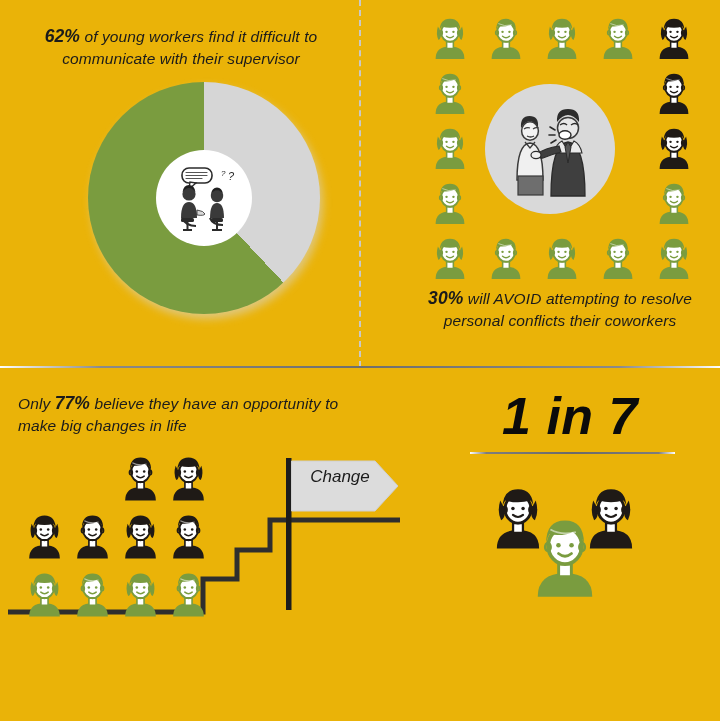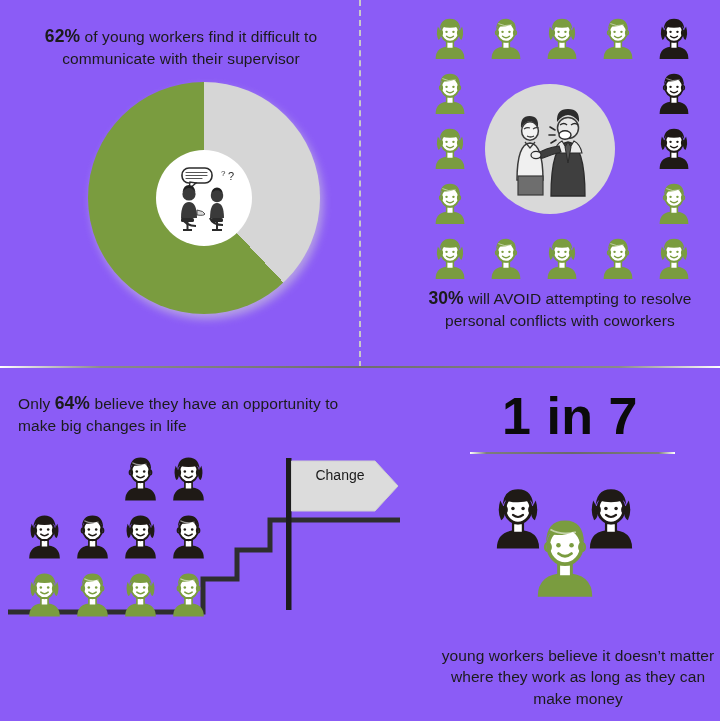--- a/index.html
+++ b/index.html
@@ -8,22 +8,23 @@
     background: #ffffff;
   }
   body {
     font-family: "Liberation Sans", sans-serif;
     color: #1a1a1a;
   }
   #infographic {
     position: relative;
     width: 720px;
     height: 721px;
-    background: #8b5cf6;
+    background: #eab308;
     overflow: hidden;
+    font-style: italic;
   }
 
   
   .v-divider {
     position: absolute;
     left: 359px;
     top: 0px;
     width: 0;
     height: 367px;
     border-left: 2px dashed #c9c9c9;
@@ -130,21 +131,21 @@
     position: absolute;
     width: 45px;
     height: 50px;
   }
   #change-flag-label {
     position: absolute;
     left: 300px;
     top: 467px;
     width: 80px;
     text-align: center;
-    font-size: 14px;
+    font-size: 17px;
     color: #1b1b1b;
   }
 
   
   #one-in-three {
     position: absolute;
     left: 420px;
     top: 386px;
     width: 300px;
     text-align: center;
@@ -459,25 +460,25 @@
         <path d="M77 57 l6 10 l6 -10 q6 3 8 12 l-28 0 q2 -9 8 -12 Z" fill="#eaeaea" stroke="#2b2b2b" stroke-width="1.1"></path>
         <path d="M83 58 l-3 5 l3 16 l3 -16 Z" fill="#555" stroke="#2b2b2b" stroke-width="1"></path>
 
         <path d="M74 62 q-14 2 -22 8 q2 5 6 4 q10 -4 18 -6 Z" fill="#3f3f3f" stroke="#2b2b2b" stroke-width="1.2"></path>
         <ellipse cx="51" cy="71" rx="5" ry="3.6" fill="#efefef" stroke="#2b2b2b" stroke-width="1.2"></ellipse>
       </g>
     </svg>
   </div>
 
   <div class="stat-text center-text" id="panel-conflict-caption">
-    <b>30%</b><span> will AVOID attempting to resolve personal conflicts with coworkers</span>
+    <b>30%</b><span> will AVOID attempting to resolve personal conflicts their coworkers</span>
   </div>
 
   <div class="stat-text left-text" id="panel-change-headline">
-    <span>Only </span><b>64%</b><span> believe they have an opportunity to make big changes in life</span>
+    <span>Only </span><b>77%</b><span> believe they have an opportunity to make big changes in life</span>
   </div>
 
   <div id="stairs-wrap">
     <svg width="410" height="200" viewBox="0 0 410 200">
 
       <polyline points="8,172 203,172 203,139 237,139 237,110 270,110 270,80 400,80" fill="none" stroke="#2e2e2e" stroke-width="5" stroke-linejoin="miter"></polyline>
 
       <rect x="86" y="18" width="5.5" height="152" fill="#1c1c1c" transform="translate(200,0)"></rect>
 
       <path d="M291.5 21 L375 21 L398 46 L375 71 L291.5 71 Z" fill="#dcdcdc" stroke="#cfcfcf" stroke-width="1"></path>
@@ -651,15 +652,14 @@
           <path d="M11.6 17.5 q0 -12.5 10.4 -12.5 q10.4 0 10.4 12.5 q-1.6 -5 -5 -6.6 q-7 3.2 -14 1.6 q-1.2 2 -1.8 5 Z" fill="#7a9c3f"></path>
           <path d="M14 10 q6 3.4 14 1.4" fill="none" stroke="#ffffff" stroke-width="1" opacity=".55"></path>
           <circle cx="18.4" cy="18.6" r="1.25" fill="#7a9c3f"></circle>
           <circle cx="25.6" cy="18.6" r="1.25" fill="#7a9c3f"></circle>
           <path d="M18.4 23.2 q3.6 3 7.2 0" fill="none" stroke="#7a9c3f" stroke-width="1.5" stroke-linecap="round"></path>
           <ellipse cx="12.6" cy="19.6" rx="1.5" ry="2.2" fill="none" stroke="#7a9c3f" stroke-width="1.4"></ellipse>
           <ellipse cx="31.4" cy="19.6" rx="1.5" ry="2.2" fill="none" stroke="#7a9c3f" stroke-width="1.4"></ellipse>
         </svg></div>
     </div>
 
-  <div class="stat-text center-text" id="panel-money-caption">young workers believe it doesn’t matter where they work as long as they can make money</div>
 
 </div>
 
 </body></html>

